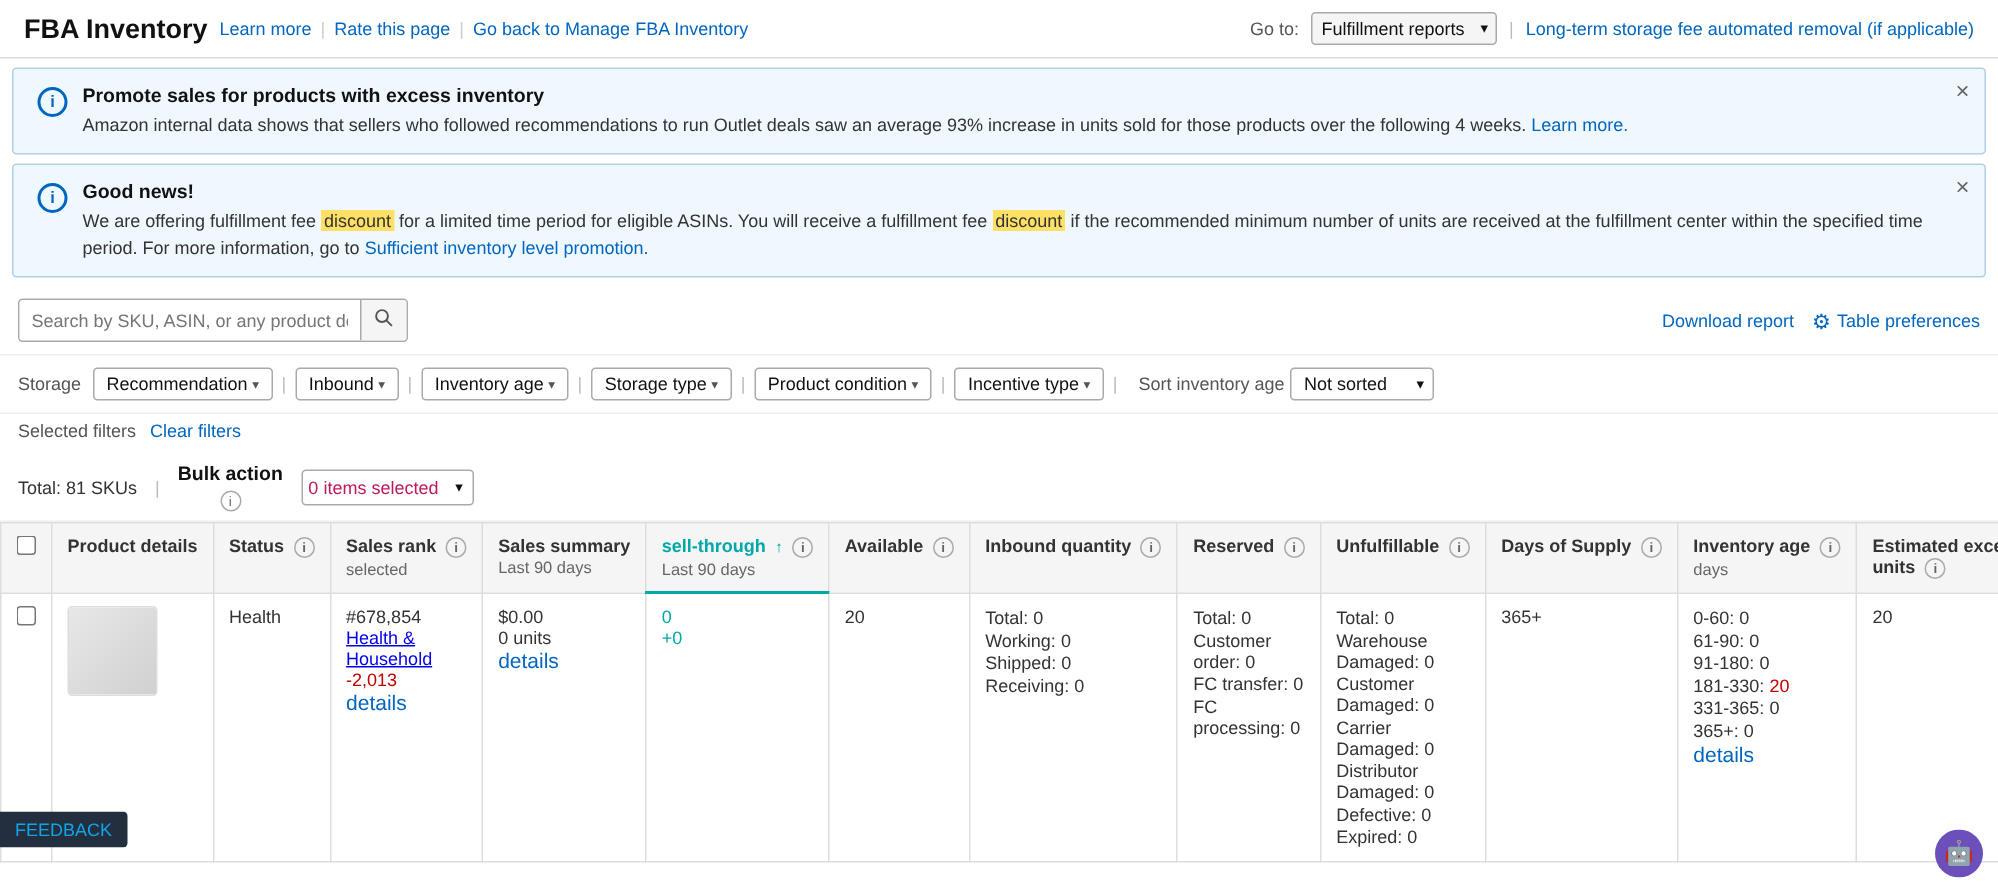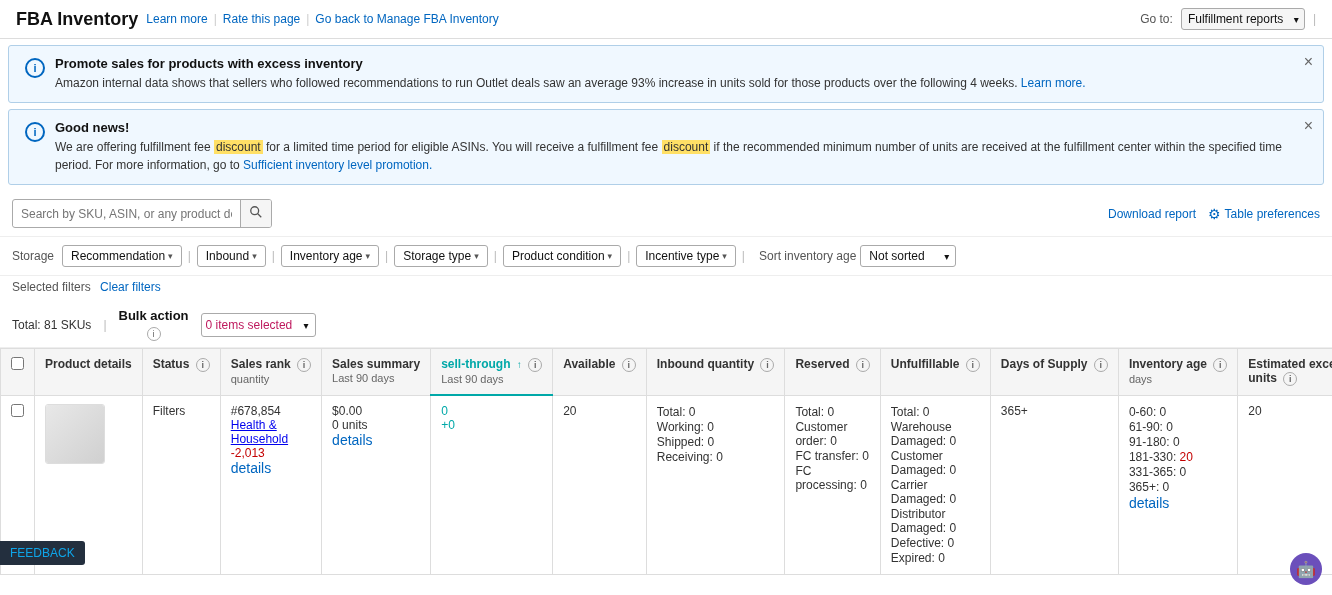--- a/index.html
+++ b/index.html
@@ -169,20 +169,21 @@
     </div>
   </div>
   <div class="top-bar-right">
     <span class="goto-label">Go to:</span>
     <div class="goto-wrapper">
       <select class="goto-select">
         <option>Fulfillment reports</option>
       </select>
     </div>
     <span style="color:#bbb;">|</span>
+    <a href="#" class="longterm-link">Long-term storage fee automated removal (if applicable)</a>
   </div>
 </div>
 
 <div class="alert-banner">
   <div class="info-icon">i</div>
   <div>
     <div class="alert-title">Promote sales for products with excess inventory</div>
     <div class="alert-text">
       Amazon internal data shows that sellers who followed recommendations to run Outlet deals saw an average 93% increase in units sold for those products over the following 4 weeks.
       <a href="#">Learn more.</a>
@@ -292,21 +293,21 @@
         <th>
           <span>Product details</span>
         </th>
         <th>
           <span>Status</span>
           <span class="info-circle">i</span>
         </th>
         <th>
           <span>Sales rank</span>
           <span class="info-circle">i</span>
-          <br><span class="th-sub">quantity</span>
+          <br><span class="th-sub">selected</span>
         </th>
         <th>
           <span>Sales summary</span>
           <br><span class="th-sub">Last 90 days</span>
         </th>
         <th class="sell-through-header">
           <span style="color:#00a8a8;">sell-through</span>
           <span class="sort-arrow">↑</span>
           <span class="info-circle">i</span>
           <br><span class="th-sub">Last 90 days</span>
@@ -347,21 +348,21 @@
       <tr>
         <td class="checkbox-cell">
           <input type="checkbox" style="">
         </td>
         <td>
           <div class="product-img">
             <div class="product-img-placeholder"></div>
           </div>
         </td>
         <td>
-          <span class="status-active">Filters</span>
+          <span class="status-active">Health</span>
         </td>
         <td>
           <div class="rank-number">#678,854</div>
           <div class="rank-category">
             <a href="#">Health &amp; Household</a>
           </div>
           <div class="rank-change">-2,013</div>
           <a href="#" class="details-link">details</a>
         </td>
         <td>

